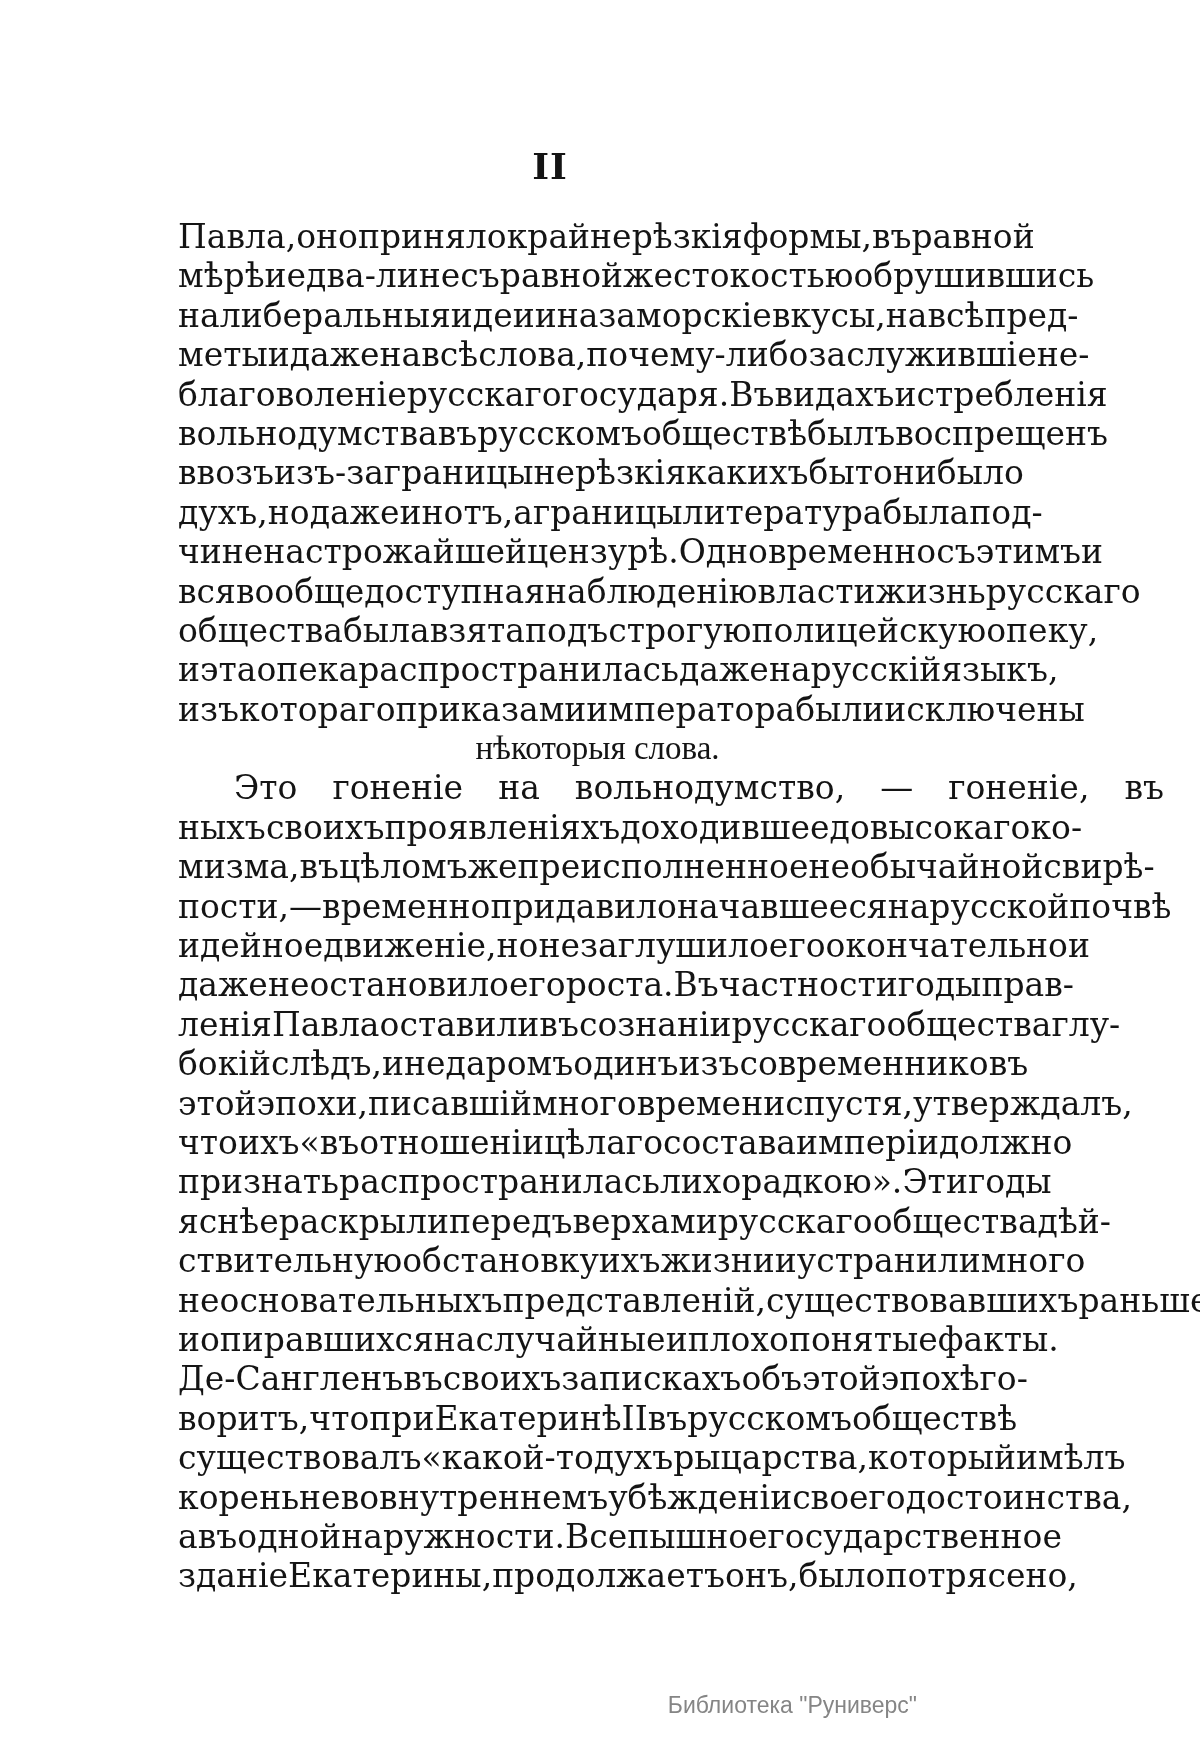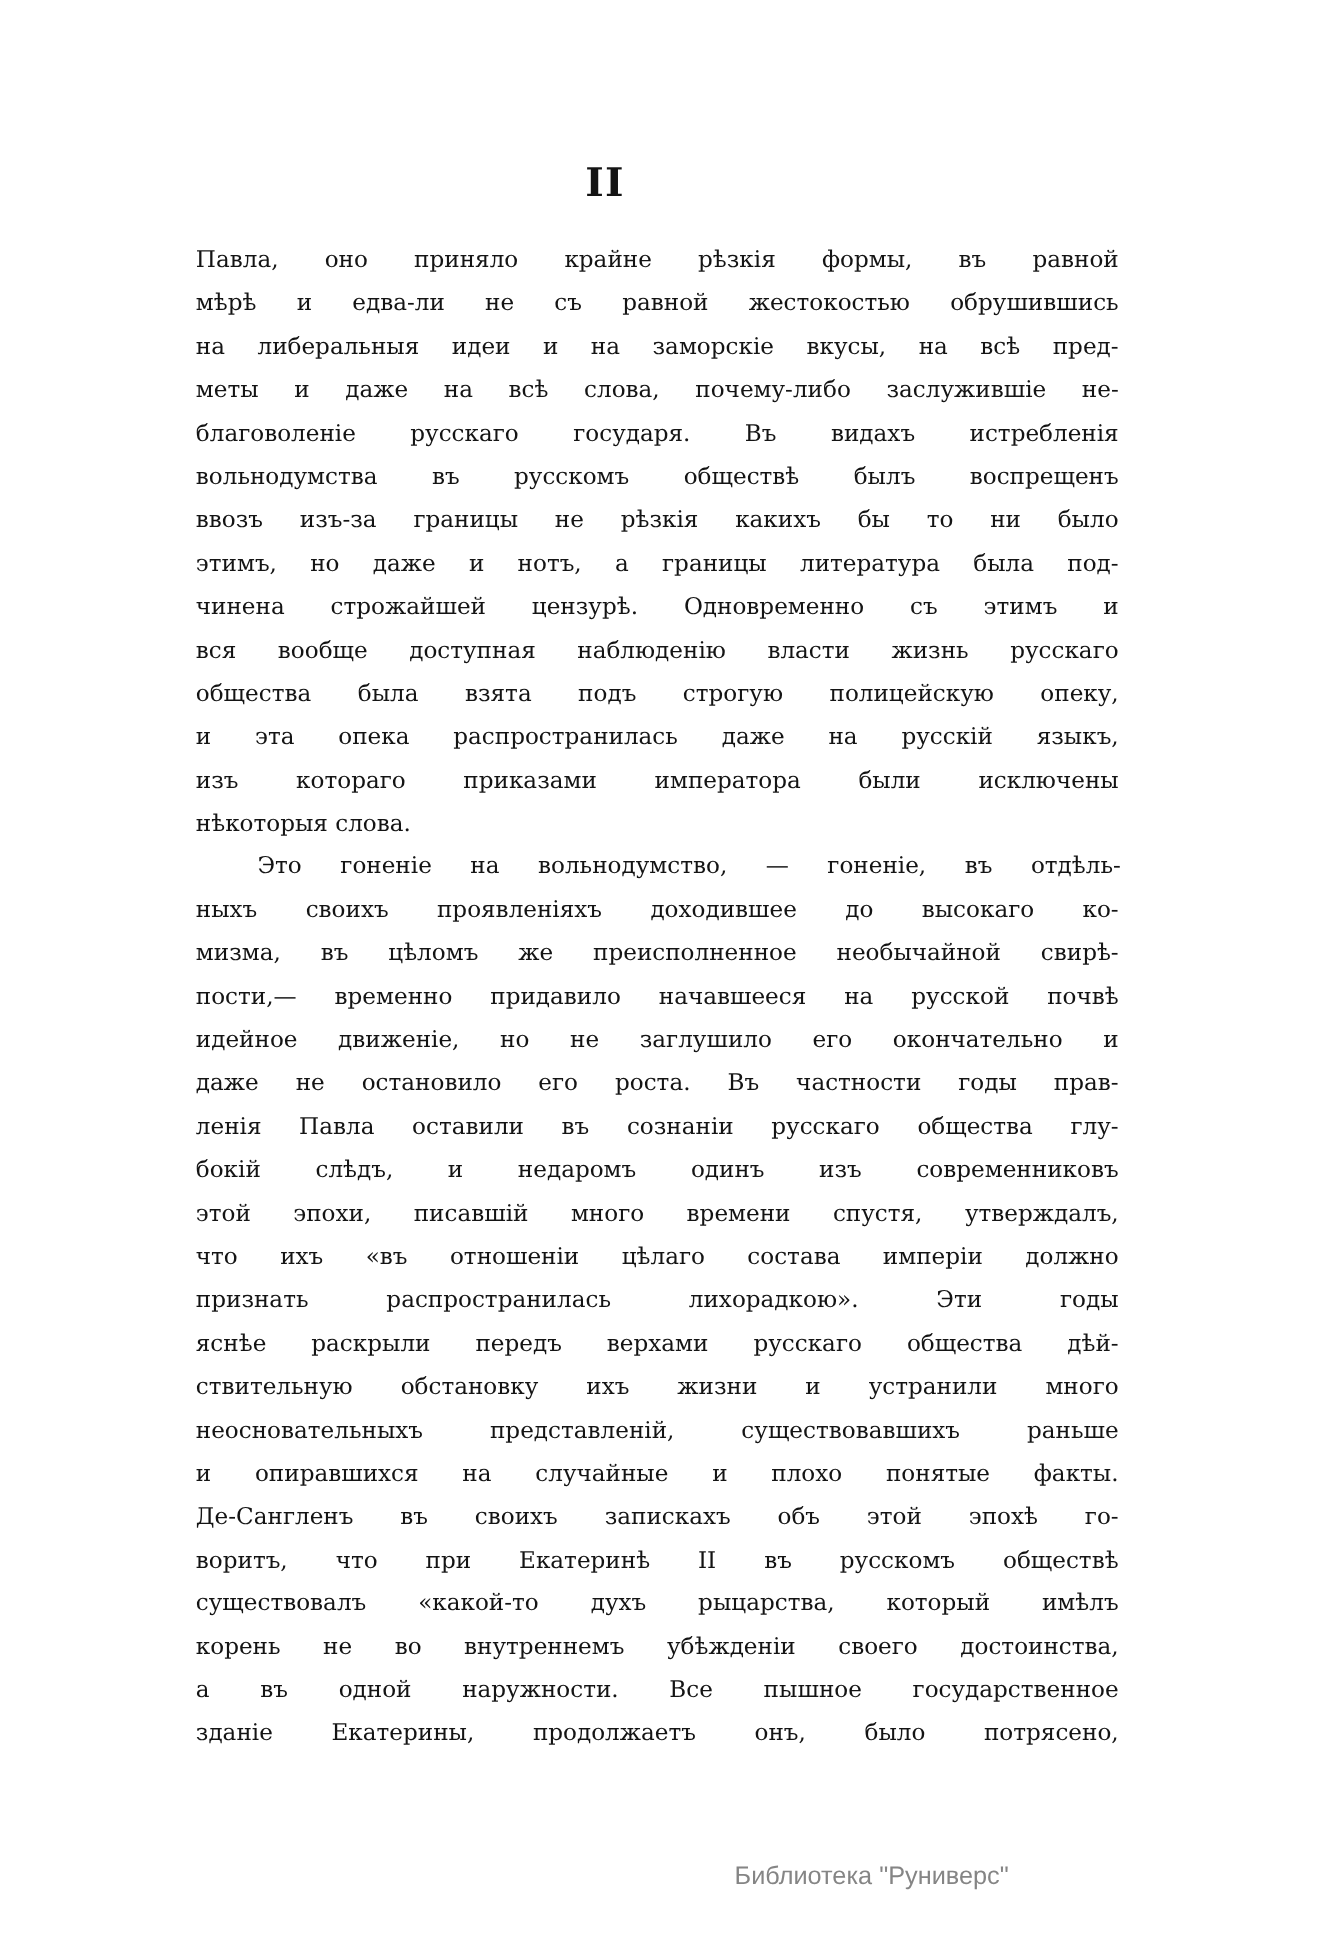--- a/index.html
+++ b/index.html
@@ -26,33 +26,33 @@
     font-size: 36px;
     line-height: 36px;
     font-weight: bold;
     letter-spacing: 1px;
   }
   .text-block {
     position: absolute;
     left: 178px;
     top: 217px;
     width: 839px;
-    font-size: 21px;
+    font-size: 33px;
   }
   .line {
     height: 39.4px;
     line-height: 39.4px;
     white-space: nowrap;
   }
   .jline {
     display: flex;
     justify-content: space-between;
   }
   .jline span { white-space: pre; }
-  .plain { text-align: left; }
+  .plain { text-align: center; font-family: Liberation Serif, serif; }
   .indent { padding-left: 56px; gap: 35px; }
   .watermark {
     position: absolute;
     top: 1694px;
     right: 183px;
     font-family: "Liberation Sans", sans-serif;
     font-size: 23px;
     line-height: 23px;
     font-weight: normal;
   }
@@ -129,21 +129,21 @@
         <span>границы</span>
         <span>не</span>
         <span>рѣзкія</span>
         <span>какихъ</span>
         <span>бы</span>
         <span>то</span>
         <span>ни</span>
         <span>было</span>
       </div>
       <div class="line jline">
-        <span>этимъ,</span>
+        <span>духъ,</span>
         <span>но</span>
         <span>даже</span>
         <span>и</span>
         <span>нотъ,</span>
         <span>а</span>
         <span>границы</span>
         <span>литература</span>
         <span>была</span>
         <span>под-</span>
       </div>

